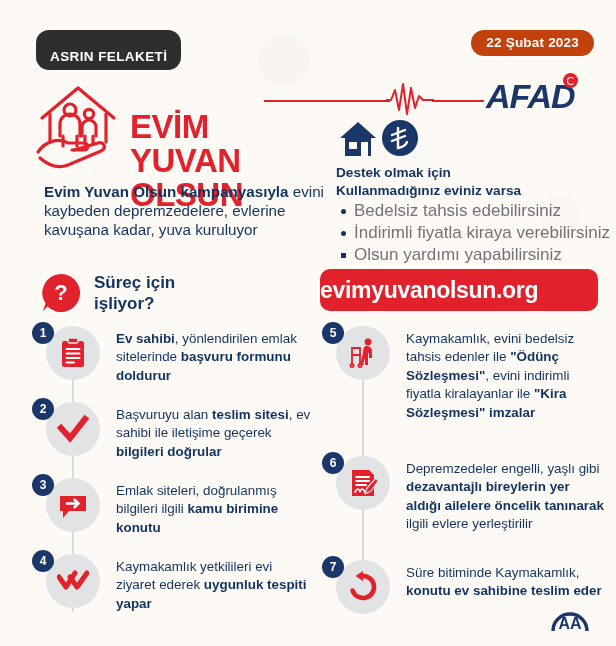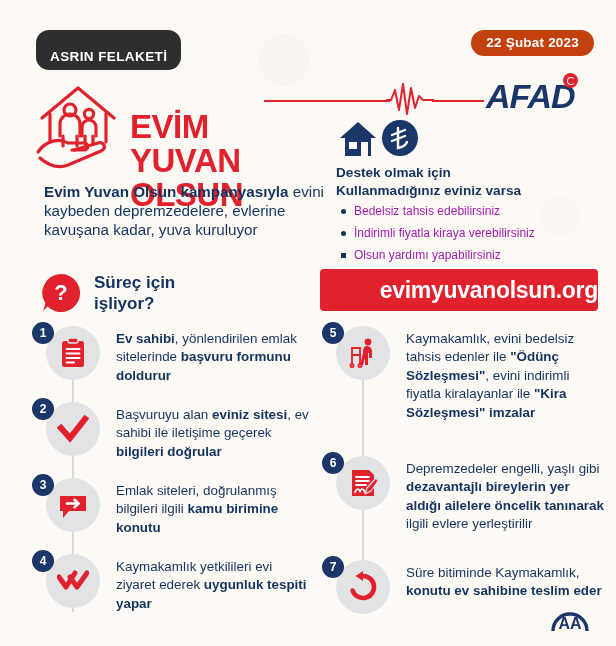--- a/index.html
+++ b/index.html
@@ -68,40 +68,40 @@
   .lead b { font-weight:bold; }
   
   .sup-icons { position:absolute; left:336px; top:116px; width:100px; height:44px; }
   .sup-head {
     position:absolute; left:336px; top:164px; width:262px;
     font-size:13.6px; line-height:18px; font-weight:bold; color:#13335f;
   }
   .sup-list { position:absolute; left:340px; top:200px; width:266px; }
   .sup-list li {
     list-style:none; position:relative; padding-left:14px;
-    font-size:12px; line-height:22px; color:#a21caf; font-weight:500;
+    font-size:17px; line-height:22px; color:#737373; font-weight:500;
     white-space:nowrap;
   }
   .sup-list li .bdot {
     position:absolute; left:1px; top:9px; width:5px; height:5px;
     background:#13335f; border-radius:50%;
   }
   .sup-list li.sq .bdot { border-radius:0; width:5px; height:5px; }
   
   .q-bubble { position:absolute; left:40px; top:272px; width:42px; height:42px; }
   .q-title {
     position:absolute; left:94px; top:272px; width:200px;
     font-size:17px; line-height:21px; font-weight:bold; color:#13335f;
   }
   
   .url {
     position:absolute; left:320px; top:269px; width:278px; height:42px;
-    background:#e1222c; border-radius:4px;
-    display:flex; align-items:center; justify-content:flex-end;
-    color:#fff; font-size:23px; font-weight:bold; letter-spacing:-.3px;padding-left:28px;
+    background:#e1222c; border-radius:10px;
+    display:flex; align-items:center; justify-content:flex-start;
+    color:#fff; font-size:23px; font-weight:bold; letter-spacing:-.3px;
   }
   
   .col { position:absolute; }
   .col.left  { left:28px;  top:326px; width:286px; }
   .col.right { left:318px; top:326px; width:290px; }
   .step { position:relative; min-height:62px; }
   .step .ico-wrap { position:absolute; left:18px; top:0; width:54px; height:54px; }
   .step .circ {
     position:absolute; left:0; top:0; width:54px; height:54px;
     border-radius:50%; background:#e2e3e5;
@@ -250,21 +250,21 @@
   <div class="step" style="margin-bottom:14px;">
     <div class="ico-wrap">
       <div class="circ"></div>
       <div class="badge">2</div>
       <div class="ico">
         <svg viewBox="0 0 32 32" width="32" height="32">
           <polyline points="4,15 13,25 28,6" fill="none" stroke="#e1222c" stroke-width="6" stroke-linecap="square" stroke-linejoin="miter"></polyline>
         </svg>
       </div>
     </div>
-    <div class="txt">Başvuruyu alan <b>eviniz sitesi</b>, ev sahibi ile iletişime geçerek <b>bilgileri doğrular</b></div>
+    <div class="txt">Başvuruyu alan <b>teslim sitesi</b>, ev sahibi ile iletişime geçerek <b>bilgileri doğrular</b></div>
   </div>
 
   <div class="step" style="margin-bottom:14px;">
     <div class="ico-wrap">
       <div class="circ"></div>
       <div class="badge">3</div>
       <div class="ico">
         <svg viewBox="0 0 32 32" width="32" height="32">
           <path d="M3 7 h26 v15 H12 l-6 7 v-7 H3 Z" fill="#e1222c"></path>
           <g stroke="#ffffff" stroke-width="2.6" stroke-linecap="round" stroke-linejoin="round" fill="none">

